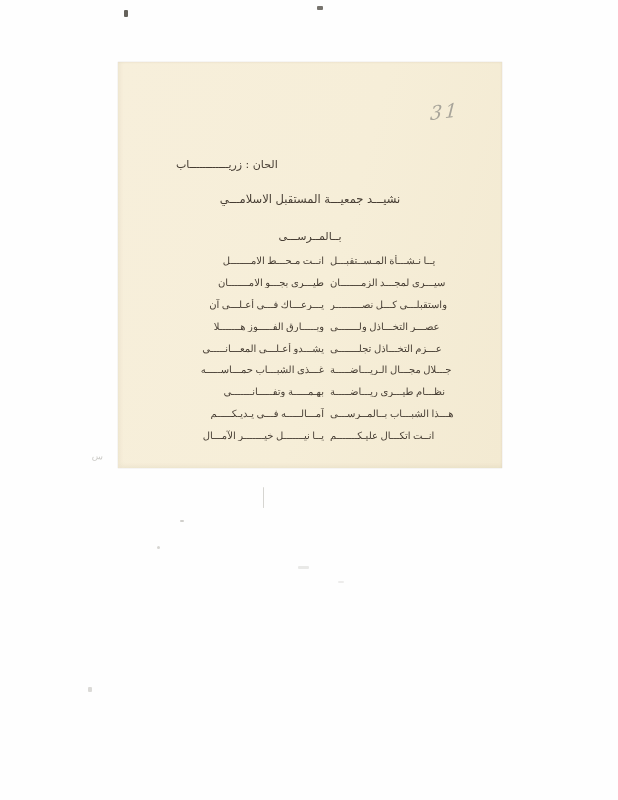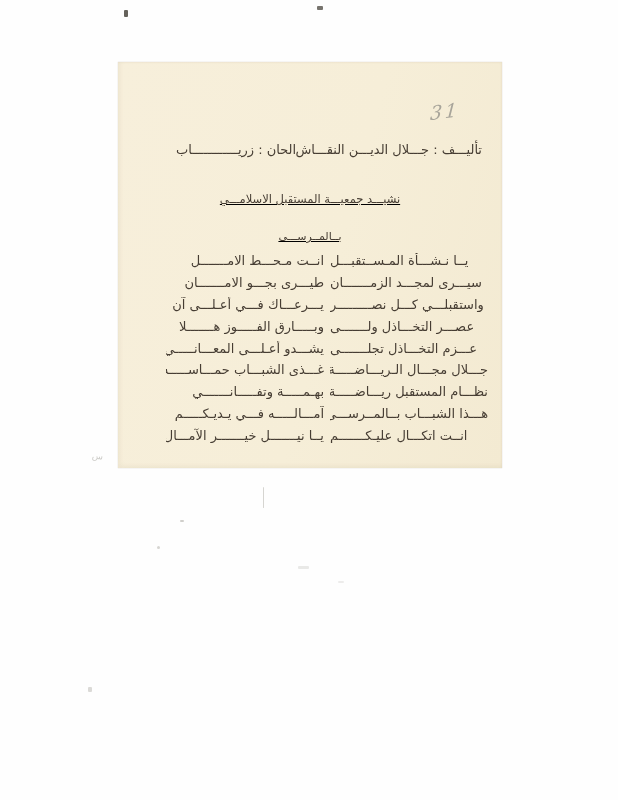--- a/index.html
+++ b/index.html
@@ -17,31 +17,31 @@
   }
   .ink{color:#463d33;}
   
   .pencil-note{
     position:absolute;left:312px;top:38px;
     color:#8f8d86;font-size:19px;letter-spacing:3px;
     transform:rotate(-8deg) skewX(-12deg);
     opacity:.75;font-family:"DejaVu Serif",serif;font-style:italic;
   }
   
-  .credit{position:absolute;top:80px;font-size:13px;direction:rtl;white-space:nowrap;}
+  .credit{position:absolute;top:96px;font-size:11px;direction:rtl;white-space:nowrap;}
   .credit.author{right:20px;}
   .credit.composer{left:58px;}
   
-  .title-block{position:absolute;top:130px;left:0;right:0;text-align:center;direction:rtl;text-decoration:underline;}
+  .title-block{position:absolute;top:130px;left:0;right:0;text-align:center;direction:rtl;}
   .doc-title{font-size:11.5px;letter-spacing:.2px;}
   .doc-subtitle{font-size:11px;margin-top:24px;}
   
   .poem{position:absolute;top:188px;right:14px;left:48px;direction:rtl;}
   .verse-row{display:flex;direction:rtl;height:21.8px;align-items:center;justify-content:space-between;}
-  .hemistich{font-size:13px;white-space:nowrap;overflow:hidden;}
+  .hemistich{font-size:10px;white-space:nowrap;overflow:hidden;font-family:Liberation Serif, serif;}
   .hemistich.first{width:158px;text-align:left;}
   .hemistich.second{width:158px;text-align:right;}
   
   .speck{position:absolute;background:#8c897f;border-radius:1px;}
   .sp1{left:124px;top:10px;width:4px;height:7px;background:#4a463e;opacity:.85;}
   .sp2{left:317px;top:6px;width:6px;height:4px;background:#55514a;opacity:.8;}
   .sp3{left:139px;top:231px;width:7px;height:2px;opacity:.55;}
   .sp4{left:263px;top:487px;width:1px;height:21px;opacity:.35;}
   .sp5{left:180px;top:520px;width:4px;height:2px;opacity:.4;}
   .sp6{left:157px;top:546px;width:3px;height:3px;opacity:.35;border-radius:50%;}
@@ -71,21 +71,20 @@
   <div class="speck sp7"></div>
   <div class="speck sp8"></div>
   <div class="speck sp9"></div>
   <div class="scribble">ءو</div>
   <div class="scribble2">س</div>
 
   <div class="paper">
 
     <div class="pencil-note">31</div>
 
-    <div class="credit author ink">تأليـــف : جـــلال الديـــن النقـــاش</div>
     <div class="credit composer ink">الحان : زريــــــــــــاب</div>
 
     <div class="title-block">
       <div class="doc-title ink">نشيـــد جمعيـــة المستقبل الاسلامـــي</div>
       <div class="doc-subtitle ink">بــالمــرســـى</div>
     </div>
 
     <div class="poem">
       <div class="verse-row">
         <span class="hemistich first ink">يــا نـشـــأة المـســتقبـــل</span>
@@ -105,21 +104,21 @@
       </div>
       <div class="verse-row">
         <span class="hemistich first ink">عـــزم التخـــاذل تجلـــــــى</span>
         <span class="hemistich second ink">يشـــدو أعـلـــى المعـــانـــــي</span>
       </div>
       <div class="verse-row">
         <span class="hemistich first ink">جـــلال مجـــال الـريـــاضـــــة</span>
         <span class="hemistich second ink">غـــذى الشبـــاب حمـــاســـــه</span>
       </div>
       <div class="verse-row">
-        <span class="hemistich first ink">نظـــام المستقبل ريـــاضـــــة</span>
+        <span class="hemistich first ink">نظـــام طيـــرى ريـــاضـــــة</span>
         <span class="hemistich second ink">بهـمـــــة وتفـــــانـــــــي</span>
       </div>
       <div class="verse-row">
         <span class="hemistich first ink">هـــذا الشبـــاب بــالمــرســـى</span>
         <span class="hemistich second ink">آمـــالـــــه فـــي يـديـكـــــم</span>
       </div>
       <div class="verse-row">
         <span class="hemistich first ink">انــت اتكـــال عليـكـــــــم</span>
         <span class="hemistich second ink">يــا نيـــــــل خيـــــــر الآمـــال</span>
       </div>

